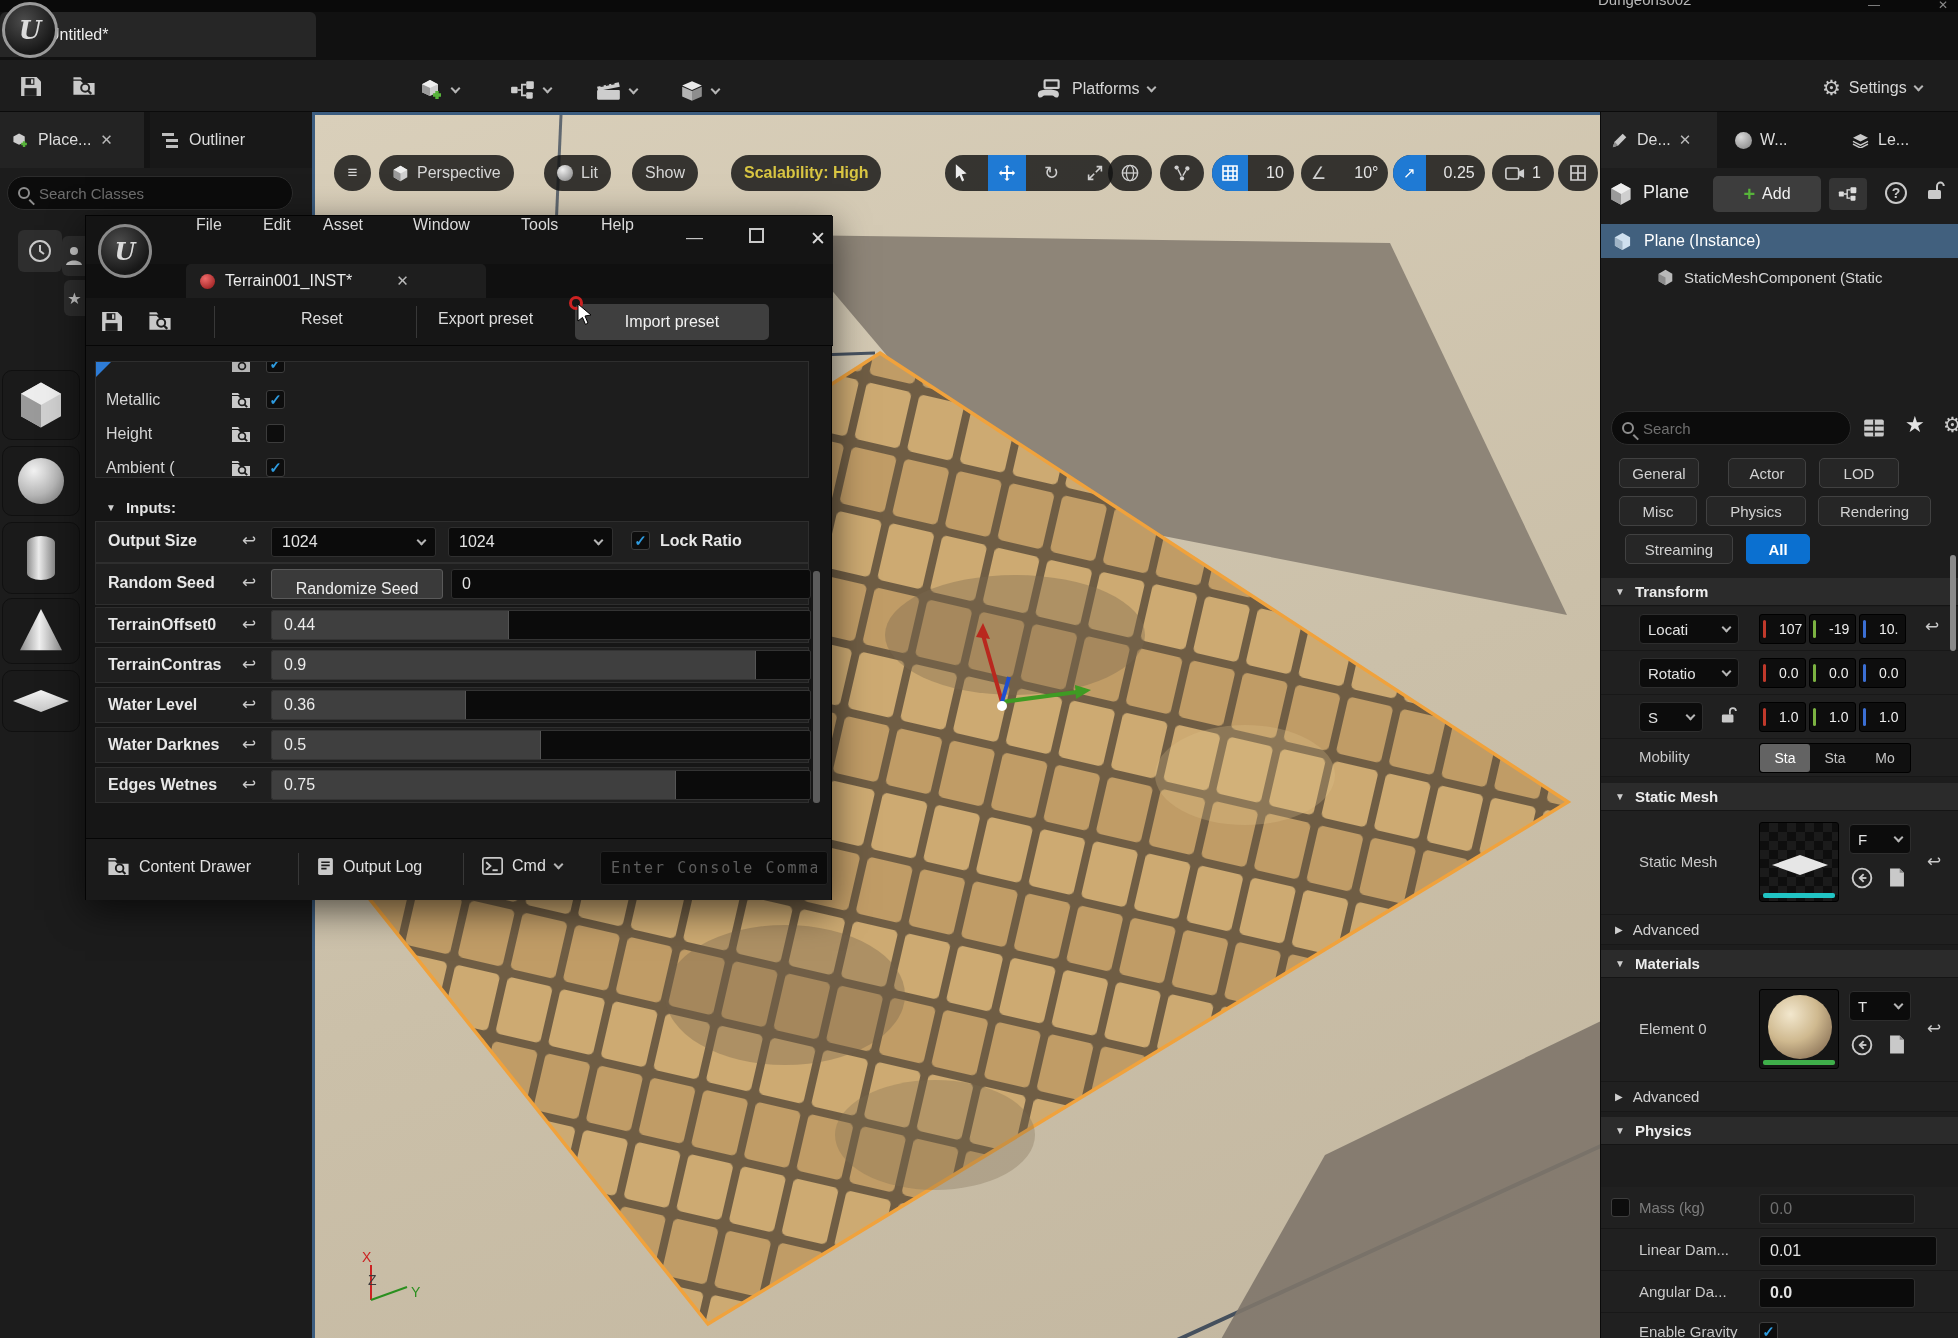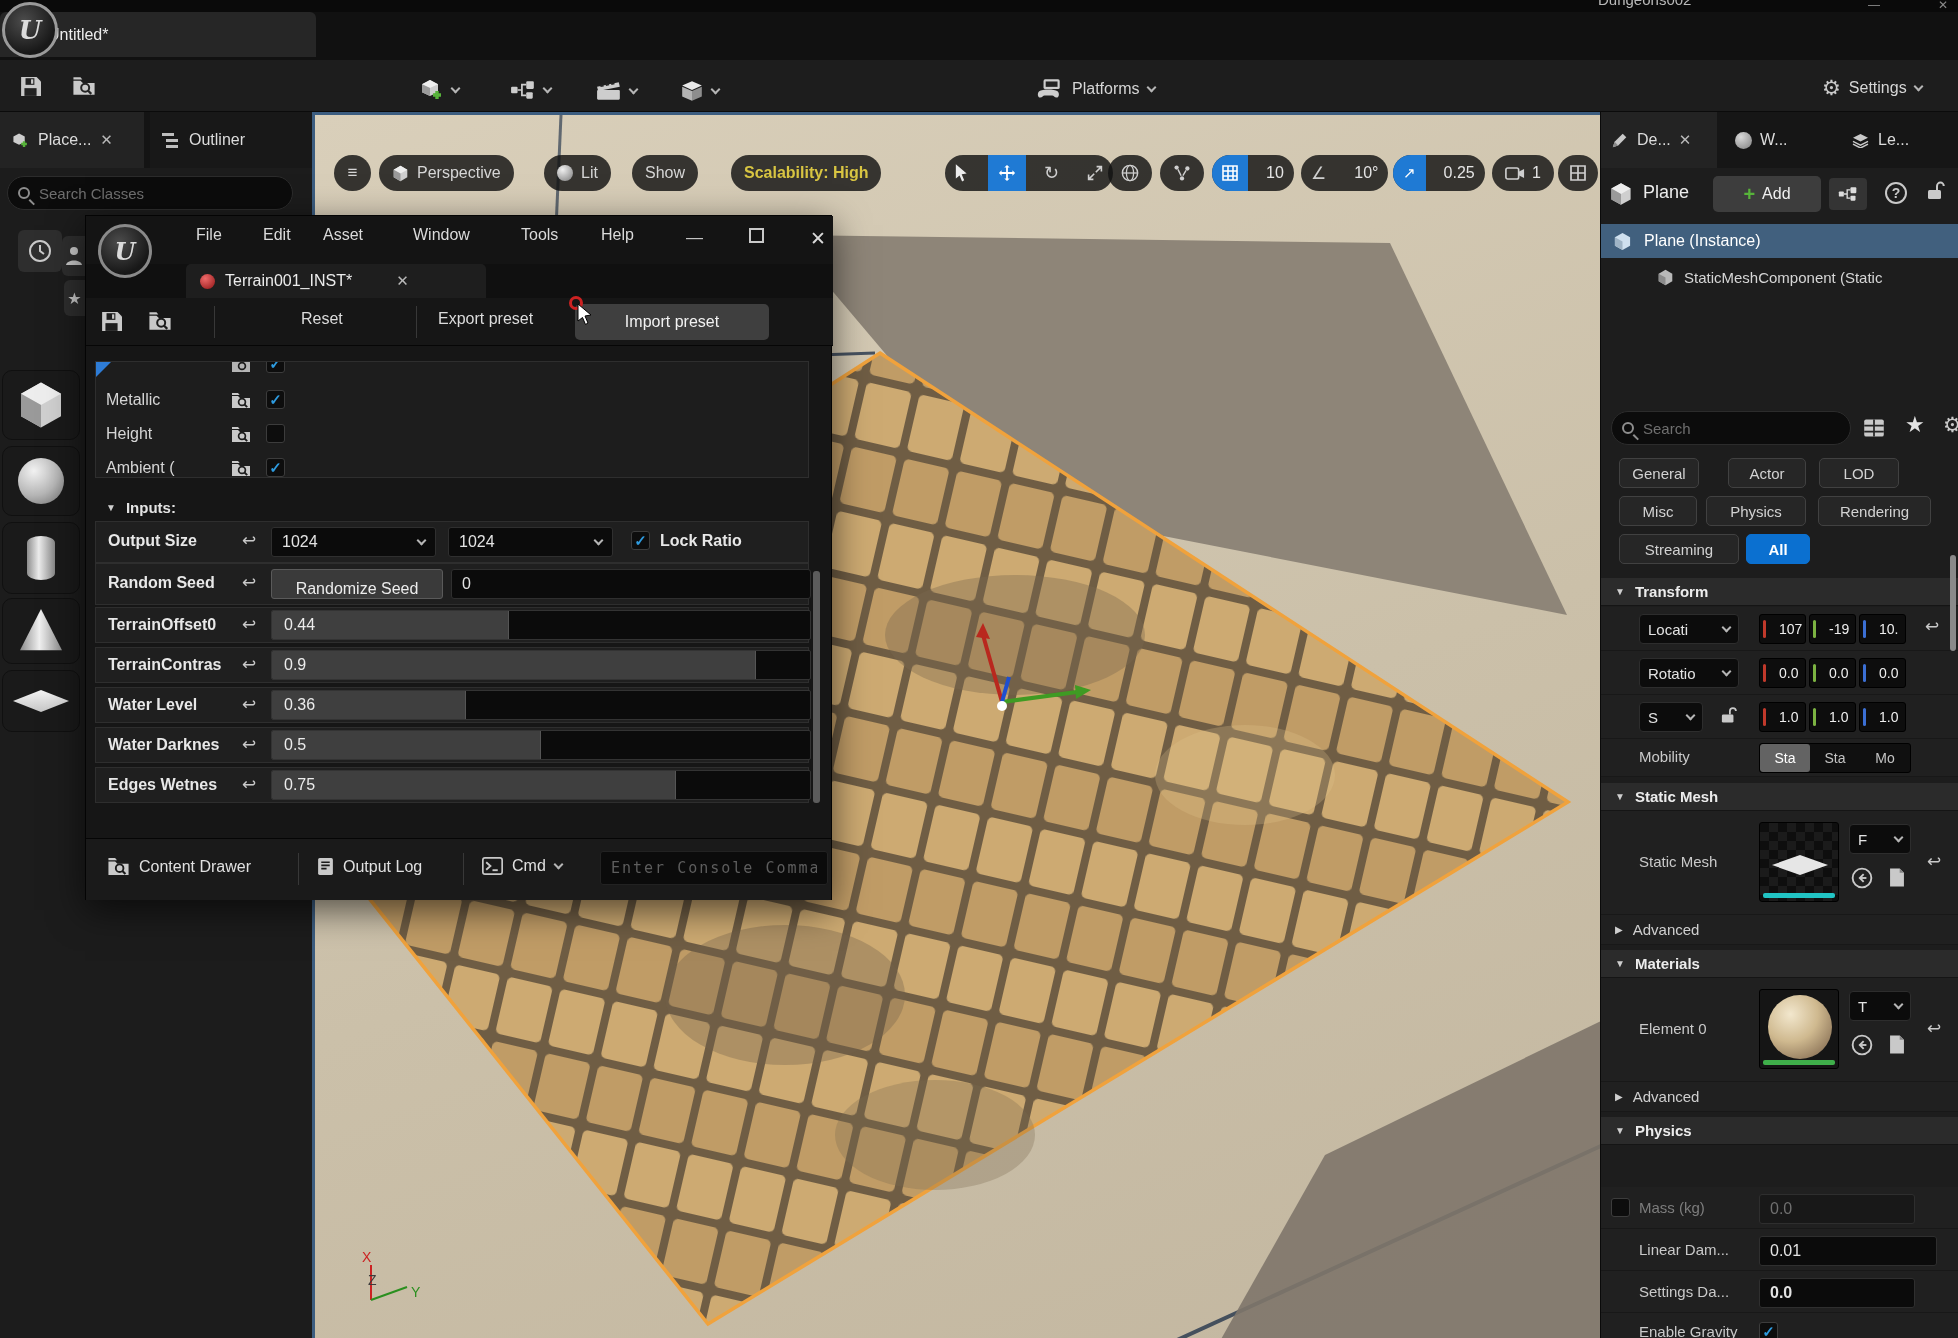--- a/index.html
+++ b/index.html
@@ -47,21 +47,21 @@
 .planeshape{width:56px;height:22px;clip-path:polygon(50% 0,100% 50%,50% 100%,0 50%);background:linear-gradient(#f4f4f4,#c6c6c6)}
 
 #viewport{left:312px;top:112px;width:1288px;height:1226px;background:linear-gradient(160deg,#d9cfba,#cbc0a9 55%,#c3b7a0);border-top:3px solid #3c5d80;border-left:3px solid #3c5d80;overflow:hidden}
 .pill{position:absolute;height:36px;border-radius:18px;background:rgba(18,18,18,.82);display:flex;align-items:center;color:#d6d6d6;font-size:16px;padding:0 13px;gap:8px}
 .pillseg{height:36px;display:flex;align-items:center;justify-content:center;padding:0 10px}
 .seg-blue{background:#1f7ad4}
 #scalability-pill span{color:#d8c542;font-weight:bold}
 .vp-num{color:#e4e4e4}
 
 #fw{left:85px;top:215px;width:747px;height:685px;background:#161616;border:1px solid #040404;box-shadow:0 10px 34px rgba(0,0,0,.6)}
-.fw-menu{position:absolute;top:10px;color:#dadada;font-size:16px}
+.fw-menu{position:absolute;top:0;color:#dadada;font-size:16px}
 #fw-tabrow{position:absolute;left:0;top:48px;width:747px;height:34px;background:#101010}
 #fw-tab{position:absolute;left:100px;top:0;width:300px;height:34px;background:#1e1e1e;border-radius:5px 5px 0 0;display:flex;align-items:center;gap:10px;padding:0 14px;color:#ececec;font-size:16px}
 .reddot{width:15px;height:15px;border-radius:50%;background:radial-gradient(circle at 35% 30%,#ef6a6a,#8e1414);flex:none}
 .xmark{color:#b9b9b9;font-size:15px}
 #fw-toolbar{position:absolute;left:0;top:82px;width:747px;height:48px;background:#161616;border-bottom:1px solid #060606}
 .fw-act{position:absolute;top:12px;color:#dcdcdc;font-size:16px}
 #import-btn{position:absolute;left:489px;top:6px;width:194px;height:36px;background:#3f3f3f;border-radius:5px;display:flex;align-items:center;justify-content:center;color:#f2f2f2;font-size:16px}
 #params-box{position:absolute;left:9px;top:145px;width:714px;height:117px;background:#1d1d1d;border:1px solid #2e2e2e;overflow:hidden}
 #params-box::before{content:"";position:absolute;left:0;top:0;border-top:15px solid #2e7cd6;border-right:15px solid transparent}
 .prow{position:absolute;left:0;width:100%;height:34px}
@@ -476,21 +476,21 @@
       </div>
     <div class="chip" style="left:18px;top:384px;width:78px">
         <span>Misc</span>
       </div>
     <div class="chip" style="left:105px;top:384px;width:100px">
         <span>Physics</span>
       </div>
     <div class="chip" style="left:217px;top:384px;width:113px">
         <span>Rendering</span>
       </div>
-    <div class="chip" style="left:18px;top:422px;width:120px">
+    <div class="chip" style="left:24px;top:422px;width:108px">
         <span>Streaming</span>
       </div>
     <div class="chip" style="left:145px;top:422px;width:64px;background:#0b70d0;border-color:#0b70d0;color:#fff;font-weight:bold">
         <span>All</span>
       </div>
 
     <div class="sect-head" style="top:466px">
         <span class="tri">▼</span>
         <span>Transform</span>
       </div>
@@ -624,21 +624,21 @@
           <span>0.0</span>
         </div>
     </div>
     <div class="drow" style="top:1117px;height:42px">
       <span class="dlabel" style="top:12px;width:115px">Linear Dam...</span>
       <div class="field" style="position:absolute;left:158px;top:7px;width:178px;font-weight:normal">
           <span>0.01</span>
         </div>
     </div>
     <div class="drow" style="top:1159px;height:42px">
-      <span class="dlabel" style="top:12px;width:115px">Settings Da...</span>
+      <span class="dlabel" style="top:12px;width:115px">Angular Da...</span>
       <div class="field" style="position:absolute;left:158px;top:7px;width:156px;font-weight:bold">
           <span>0.0</span>
         </div>
     </div>
     <div class="drow" style="top:1201px;height:42px">
       <span class="dlabel" style="top:10px;width:140px">Enable Gravity</span>
       <div class="cb checked" style="position:absolute;left:158px;top:9px"></div>
     </div>
     <div class="scrollthumb" style="left:349px;top:443px;width:6px;height:96px;background:#8a8a8a"></div>
   </div>

